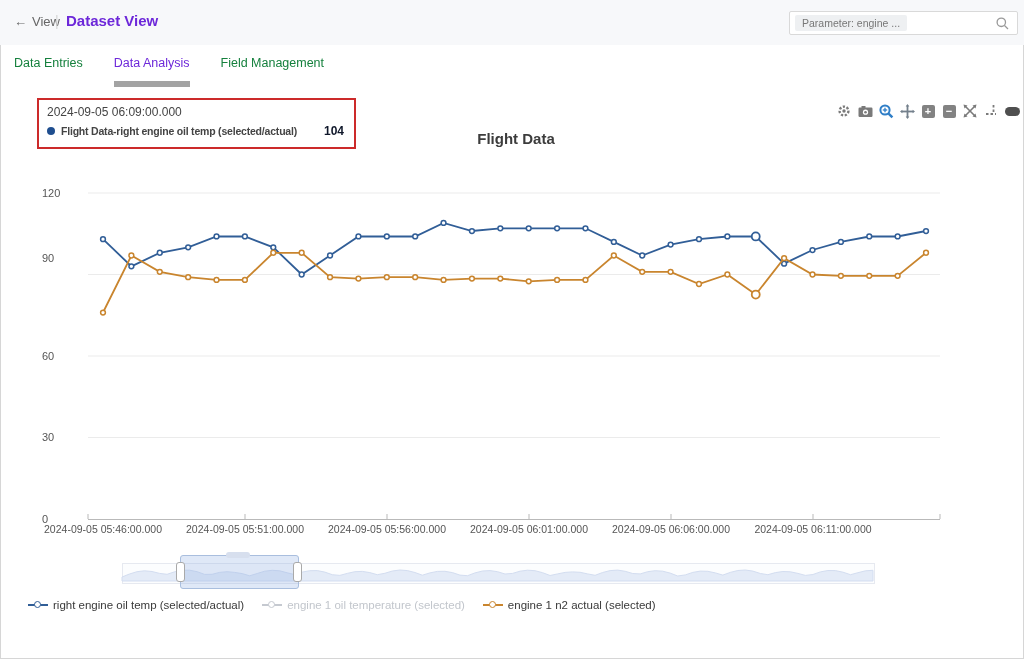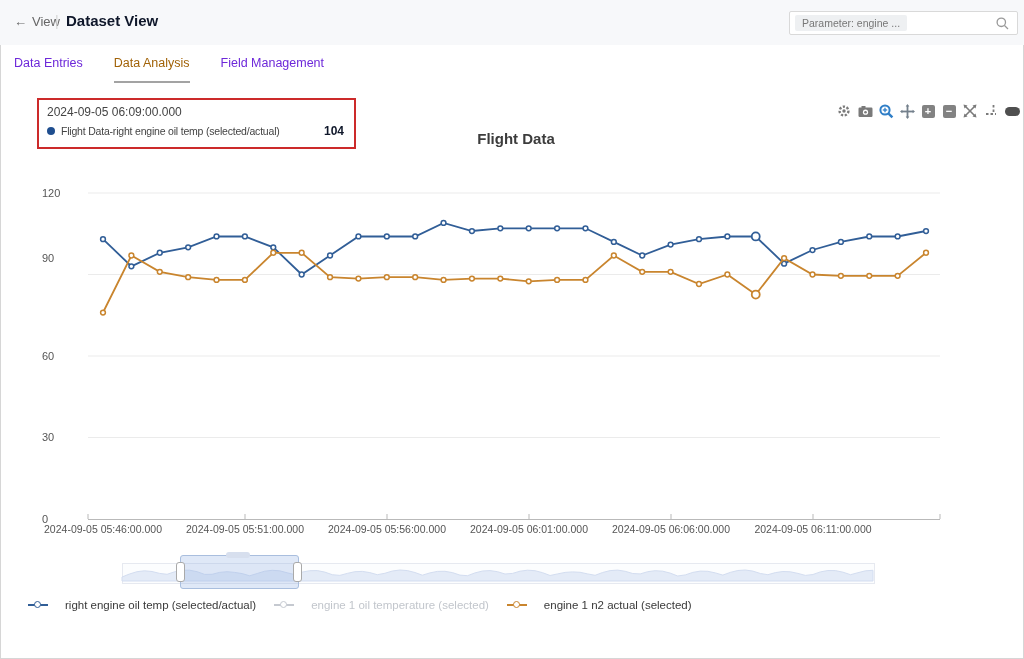--- a/index.html
+++ b/index.html
@@ -6,52 +6,52 @@
   body{
     width:1024px;height:659px;position:relative;overflow:hidden;
     background:#ffffff;
     font-family:"Liberation Sans","DejaVu Sans",sans-serif;
     box-shadow:inset 0 0 0 1px #d6d6d6;
   }
   
   .header{position:absolute;left:0;top:0;width:1024px;height:45px;background:#f7f8fa;}
   .back{position:absolute;left:14px;top:14px;font-size:13px;color:#666;display:flex;align-items:center;gap:5px;cursor:pointer;}
   .hdr-div{position:absolute;left:55px;top:13px;color:#d5d5d5;font-size:14px;}
-  .hdr-title{position:absolute;left:66px;top:12px;font-size:15px;font-weight:bold;color:#0f172a;}
+  .hdr-title{position:absolute;left:66px;top:12px;font-size:15px;font-weight:bold;color:#6d28d9;}
   .search{position:absolute;left:789px;top:11px;width:227px;height:22px;background:#fff;border:1px solid #d9d9d9;border-radius:2px;display:flex;align-items:center;gap:40px;}
   .chip{margin-left:5px;background:#eef0f2;border-radius:2px;font-size:10.5px;color:#777;padding:2px 7px;white-space:nowrap;}
   .search svg{margin-left:auto;margin-right:7px;}
   
   .tabs{position:absolute;left:14px;top:56px;display:flex;gap:31px;}
-  .tab{font-size:12.5px;color:#6d28d9;padding-bottom:11px;cursor:pointer;}
-  .tab.active{color:#a16207;border-bottom:2px solid #a3a3a3;}
+  .tab{font-size:12.5px;color:#15803d;padding-bottom:11px;cursor:pointer;}
+  .tab.active{color:#6d28d9;border-bottom:6px solid #a3a3a3;}
   
   .chart-title{position:absolute;left:416px;top:130px;width:200px;text-align:center;font-size:15px;font-weight:bold;color:#3c3c3c;}
   .ylab{position:absolute;left:42px;width:40px;text-align:left;font-size:11px;color:#555;}
   .xlab{position:absolute;width:160px;text-align:center;font-size:10.5px;color:#555;top:523px;}
   
   .toolbar{position:absolute;left:836px;top:99px;display:flex;align-items:center;gap:5px;height:24px;}
   .tbi{width:16px;height:16px;display:flex;align-items:center;justify-content:center;cursor:pointer;}
   .ibox{width:13px;height:13px;background:#828282;border-radius:2px;color:#fff;font-size:11px;font-weight:bold;line-height:12px;text-align:center;}
   .oval{width:15px;height:9px;background:#4f4f4f;border-radius:5px;}
   
   .tooltip{position:absolute;left:37px;top:98px;width:297px;background:#ffffff;border:2px solid #cc2a2a;padding:4px 10px 6px 8px;z-index:6;}
   .tt-date{font-size:12px;color:#444;line-height:17px;}
   .trow{display:flex;align-items:center;gap:6px;white-space:nowrap;height:20px;}
   .tdot{width:8px;height:8px;border-radius:50%;flex:none;}
-  .tlabel{font-size:10.5px;letter-spacing:-0.2px;color:#444;}
+  .tlabel{font-size:10.5px;letter-spacing:-0.2px;color:#444;font-weight:bold;}
   .tval{margin-left:auto;font-size:12px;font-weight:bold;color:#0f172a;}
   
   .band{position:absolute;left:122px;top:563px;width:751px;height:19px;background:#fcfdfe;border:1px solid #e6e9f0;}
   .window{position:absolute;left:180px;top:555px;width:117px;height:32px;background:rgba(148,180,229,0.30);border:1px solid #a9bede;border-radius:3px;z-index:4;}
   .grip{position:absolute;left:226px;top:552px;width:24px;height:6px;background:#d7dfee;border-radius:3px;z-index:4;}
   .handle{position:absolute;top:562px;width:7px;height:18px;background:#fff;border:1px solid #a9a9a9;border-radius:3px;z-index:5;}
   
   .legend{position:absolute;left:28px;top:599px;display:flex;gap:18px;align-items:center;z-index:3;}
-  .litem{display:flex;align-items:center;gap:17px;font-size:11.5px;color:#3a3a3a;cursor:pointer;justify-content:flex-end;}
+  .litem{display:flex;align-items:center;gap:5px;font-size:11.5px;color:#3a3a3a;cursor:pointer;justify-content:flex-end;}
   .litem.faded{color:#c2c6cc;}
   .lmark{position:relative;width:20px;height:10px;flex:none;}
   .lmark .ln{position:absolute;top:4px;left:0;width:20px;height:2px;}
   .lmark .ci{position:absolute;top:1px;left:6px;width:5px;height:5px;border:1.5px solid;border-radius:50%;background:#fff;}
   svg.plot{position:absolute;left:0;top:0;z-index:2;pointer-events:none;}
 </style>
 </head>
 <body>
 
 <div class="header">

